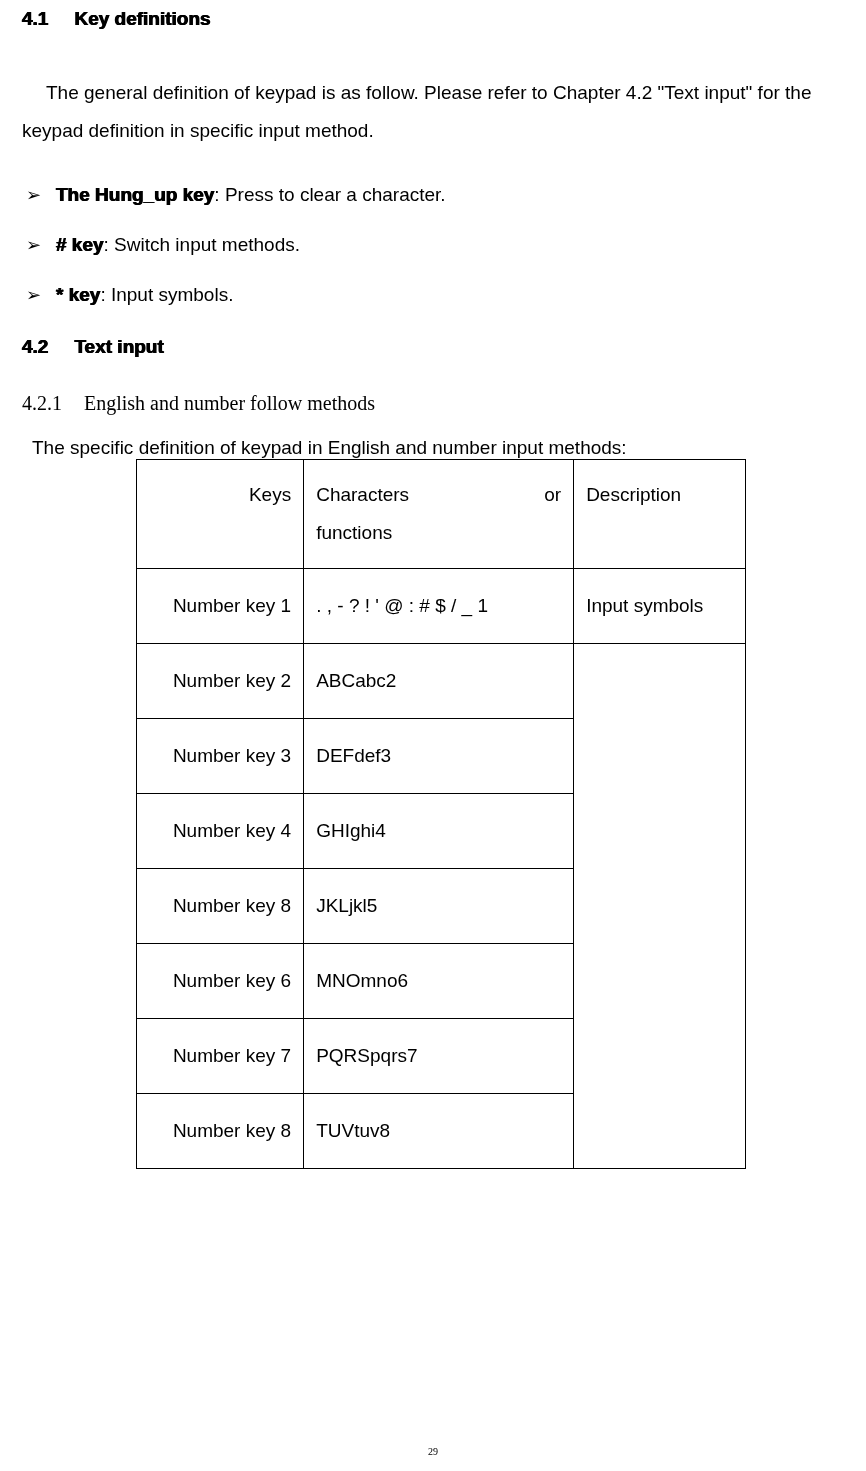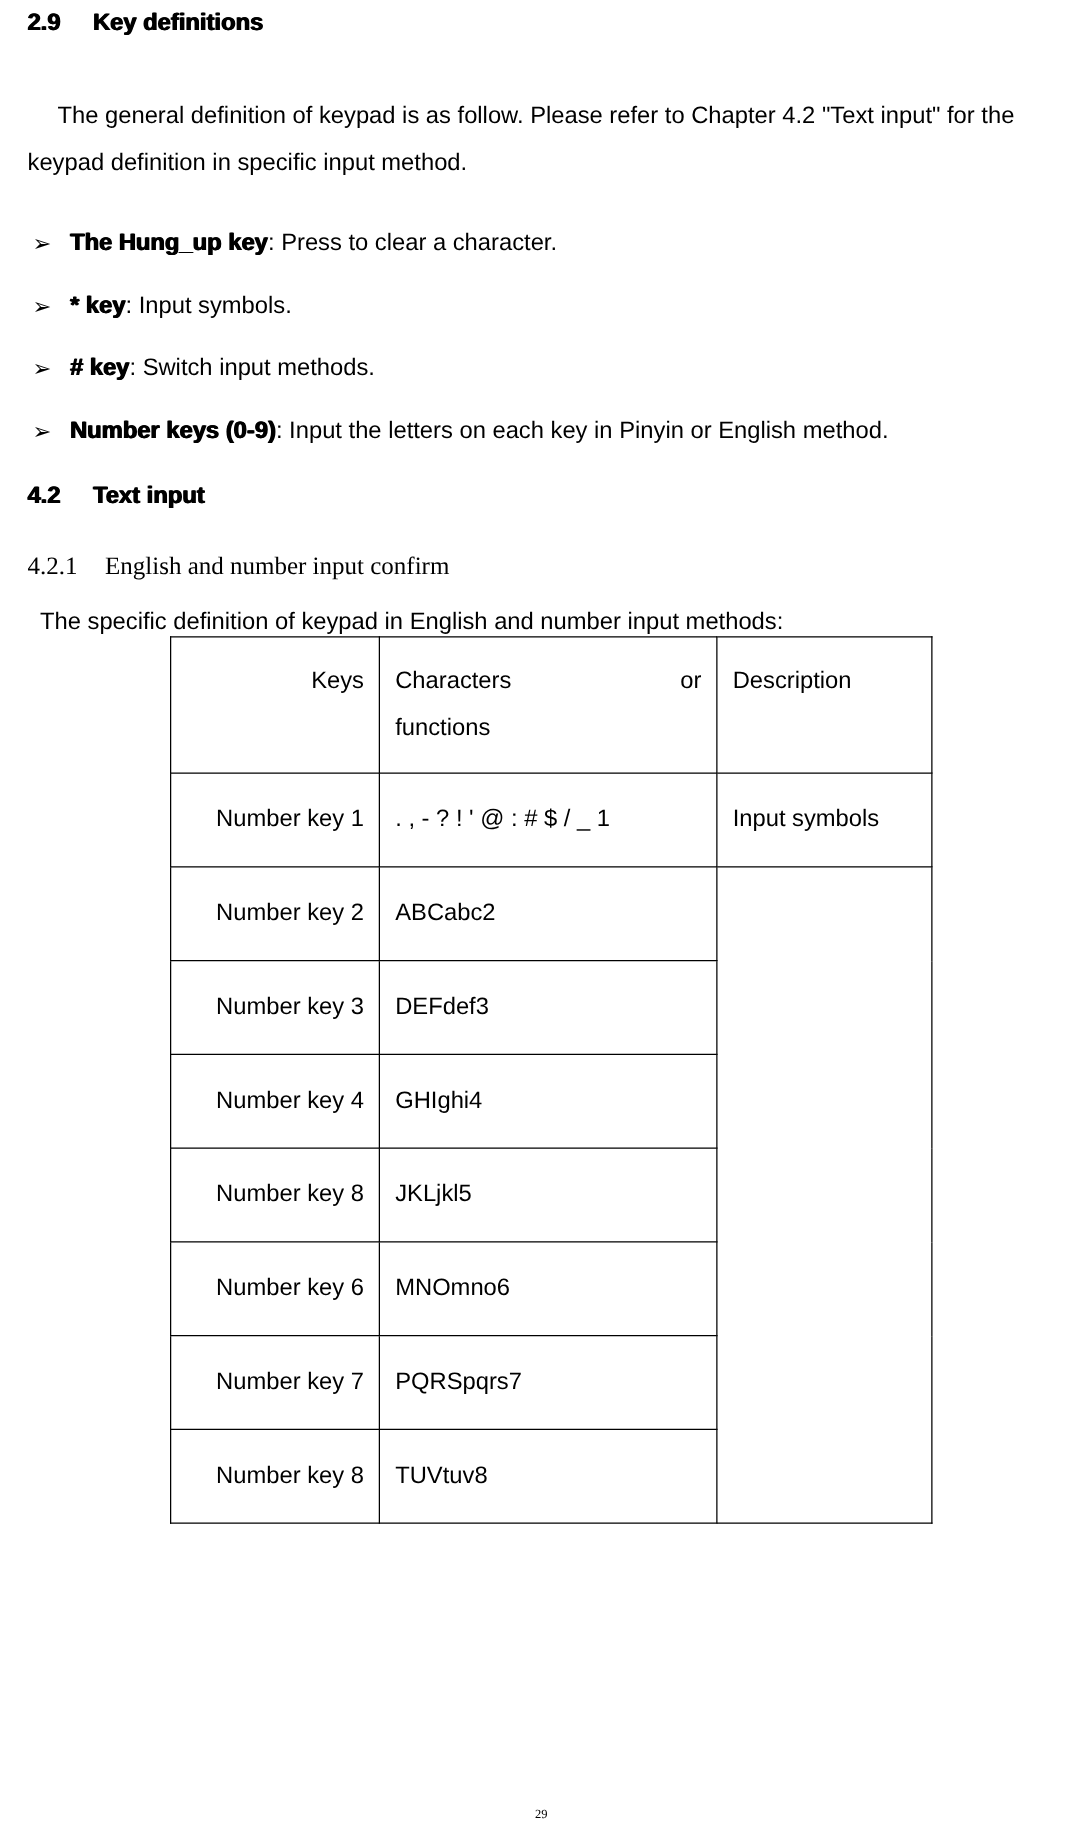--- a/index.html
+++ b/index.html
@@ -110,38 +110,37 @@
       left: 50%;
       transform: translateX(-50%);
       font-family: 'Times New Roman', serif;
       font-size: 10px;
     }
   </style>
 </head>
 <body>
 
 <div class="heading">
-  <span class="heading-num">2.9</span><span>Key definitions</span>
+  <span class="heading-num">4.1</span><span>Key definitions</span>
 </div>
 
 <p class="intro">The general definition of keypad is as follow. Please refer to Chapter 4.2 "Text input" for the keypad definition in specific input method.</p>
 
 <ul class="bullet-list">
   <li><span class="bold-term">The Hung_up key</span><span>: Press to clear a character.</span></li>
+  <li><span class="bold-term"># key</span><span>: Switch input methods.</span></li>
   <li><span class="bold-term">* key</span><span>: Input symbols.</span></li>
-  <li><span class="bold-term"># key</span><span>: Switch input methods.</span></li>
-  <li><span class="bold-term">Number keys (0-9)</span><span>: Input the letters on each key in Pinyin or English method.</span></li>
 </ul>
 
 <div class="heading2">
   <span class="heading-num">4.2</span><span>Text input</span>
 </div>
 
 <div class="subheading">
-  <span class="subheading-num">4.2.1</span><span>English and number input confirm</span>
+  <span class="subheading-num">4.2.1</span><span>English and number follow methods</span>
 </div>
 
 <p class="table-intro">The specific definition of keypad in English and number input methods:</p>
 
 <table>
   <tbody>
       <tr>
     <td class="col1 hdr-cell">Keys</td>
     <td class="col2 hdr-cell">
       <div class="chars-hdr">

